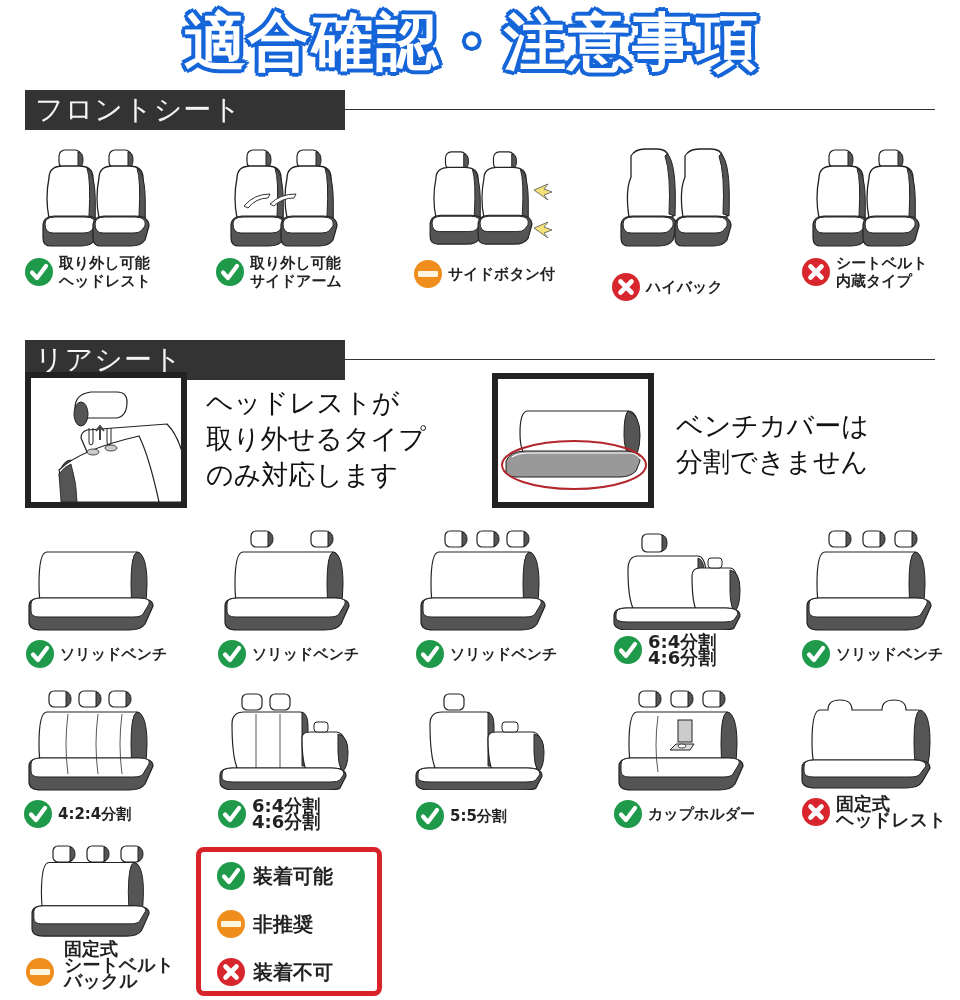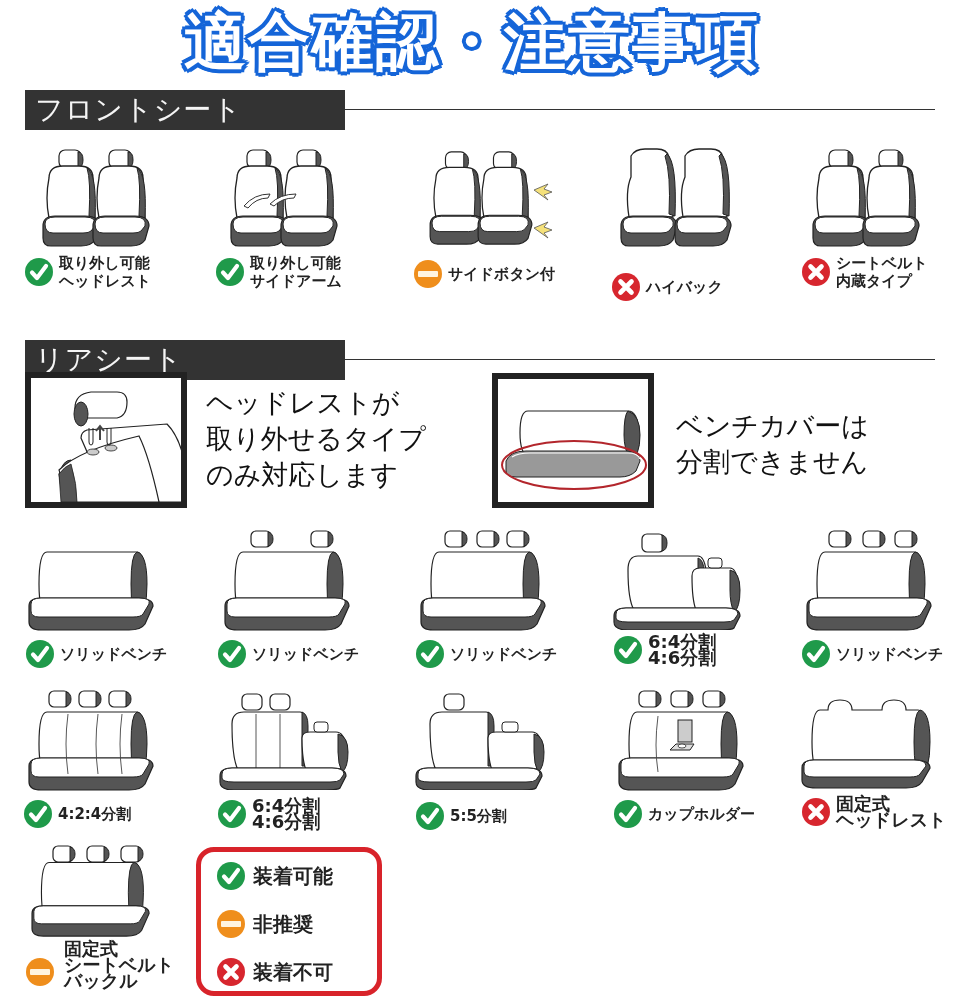--- a/index.html
+++ b/index.html
@@ -40,21 +40,21 @@
   .status-icon .dash { width: 20px; height: 6px; background: #fff4e0; border-radius: 1px; }
   .label-text { margin-left: 6px; font-size: 15px; line-height: 18px; color: #222; font-weight: 600; white-space: nowrap; }
   .label-text.small { font-size: 18px; line-height: 16px; }
   .label-lines { display: flex; flex-direction: column; }
 
   .notice-box { position: absolute; border: 6px solid #222; background: #fff; }
   .notice-text { position: absolute; font-size: 27px; line-height: 36px; color: #111; font-weight: 400; }
 
   .legend {
     position: absolute; left: 196px; top: 847px; width: 186px; height: 149px;
-    border: 5px solid #d8232a; border-radius: 18px; background: #fff;
+    border: 5px solid #d8232a; border-radius: 8px; background: #fff;
   }
   .legend-row { position: absolute; left: 16px; display: flex; align-items: center; }
   .legend-row .label-text { font-size: 20px; margin-left: 8px; font-weight: 600; }
 </style>
 </head>
 <body>
 
 <svg width="0" height="0" style="position:absolute">
   <defs>
     <symbol id="check" viewBox="0 0 28 28">

